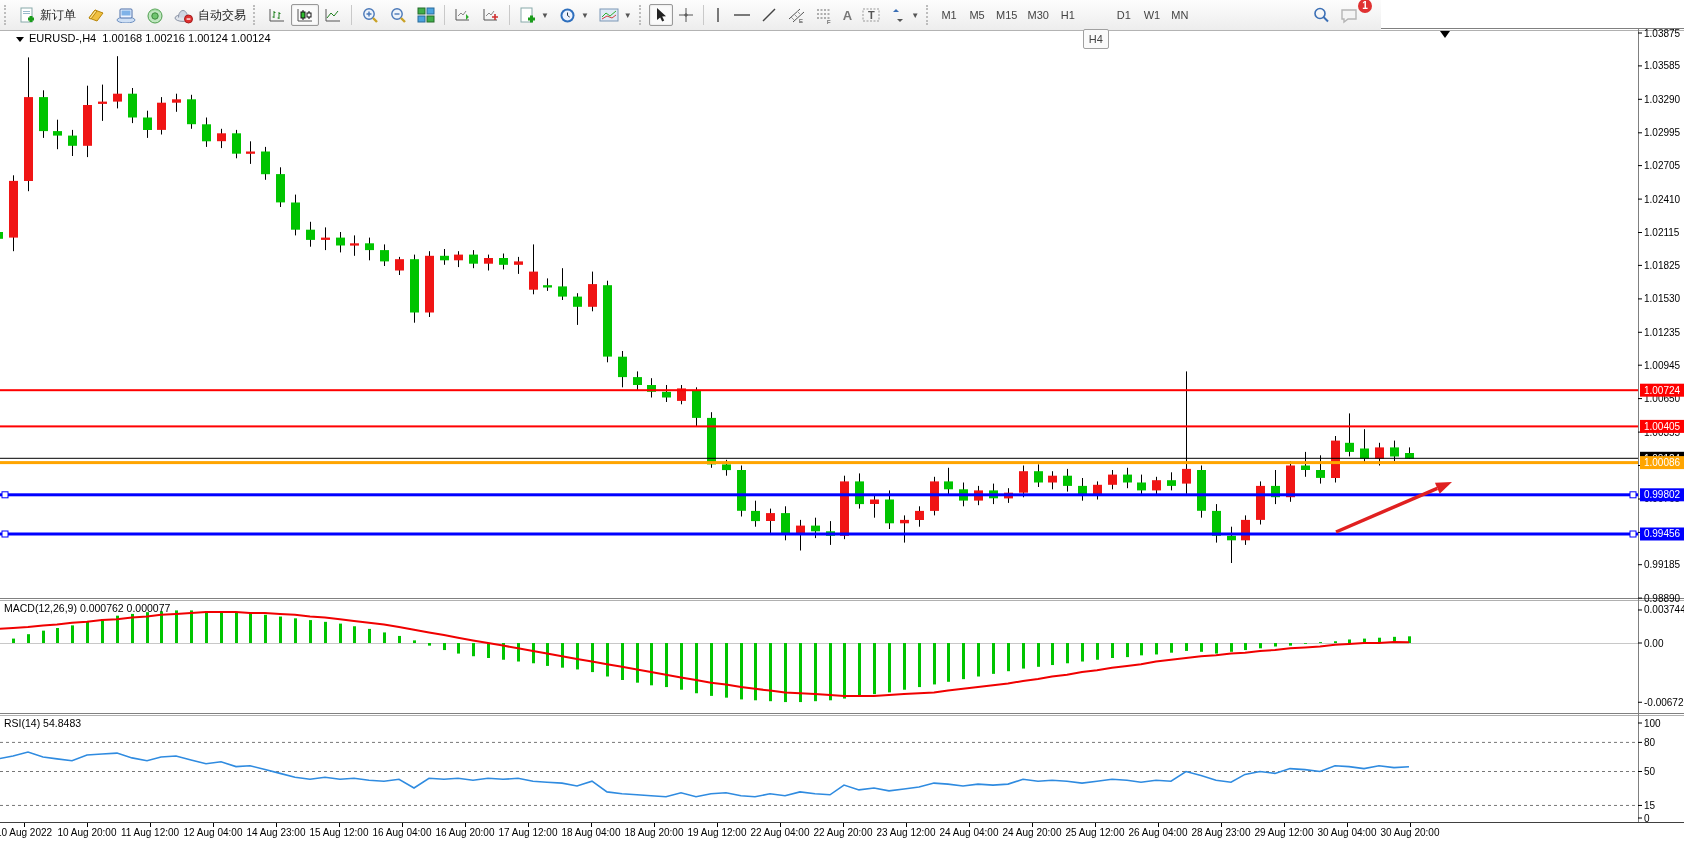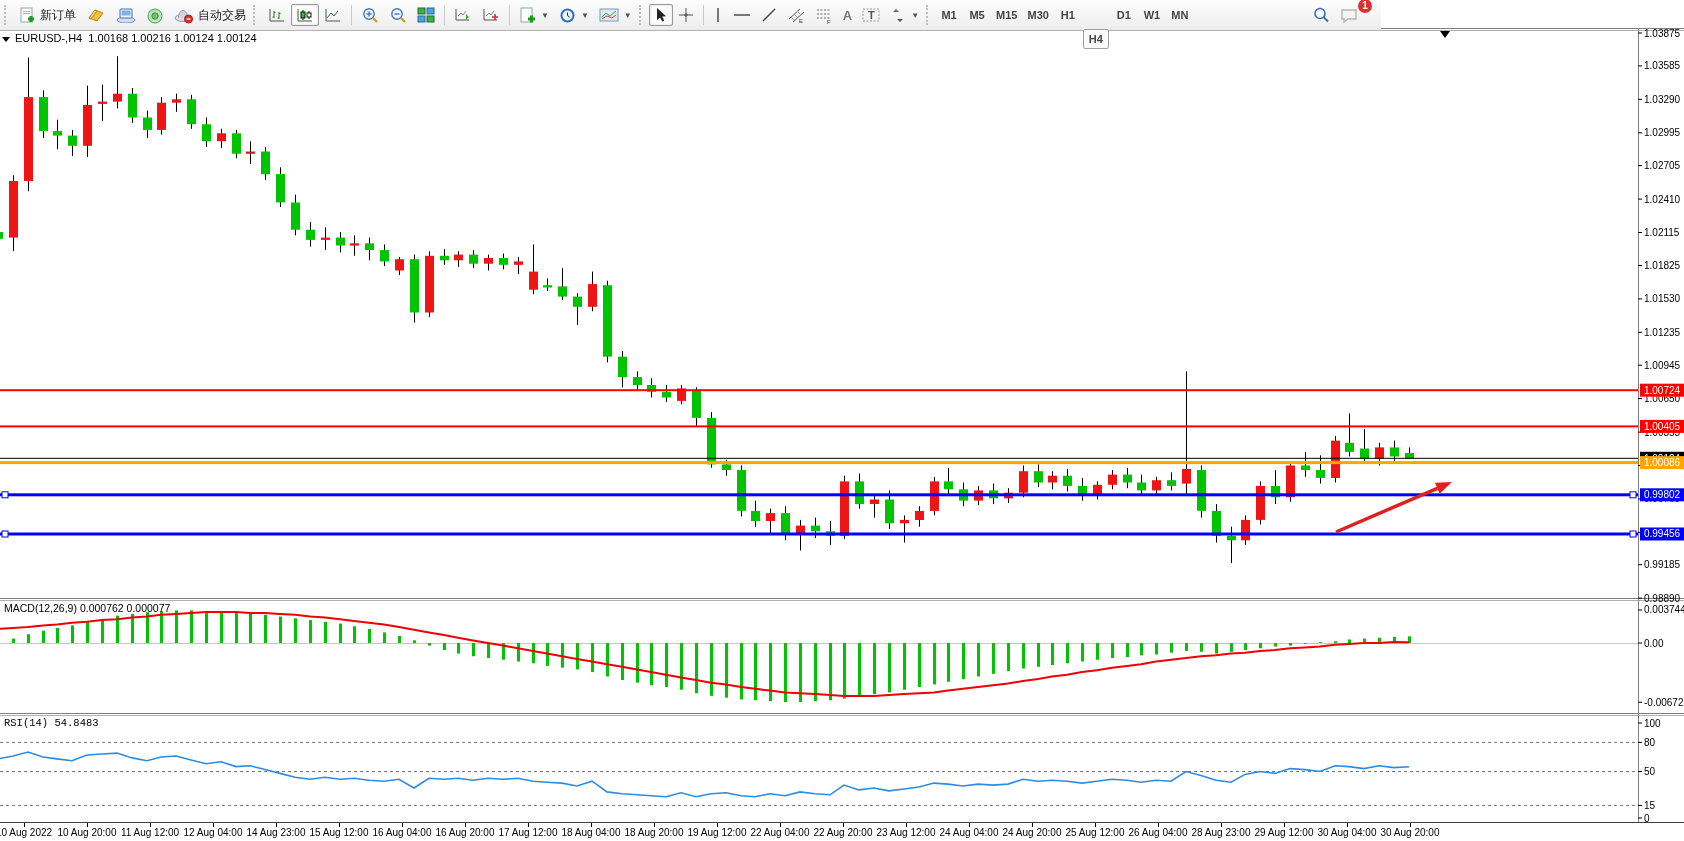--- a/index.html
+++ b/index.html
@@ -11,21 +11,21 @@
     background:linear-gradient(#fdfdfd,#ededed);border-bottom:1px solid #b3b3b3;
     display:flex;align-items:center;padding:15px 2px;box-sizing:border-box;}
   .grip{width:4px;height:20px;border-left:2px dotted #bdbdbd;margin:0 4px 0 2px;flex:none;}
   .sep{width:1px;height:20px;background:#c9c9c9;margin:0 4px;flex:none;}
   .tb{height:22px;display:flex;align-items:center;gap:4px;padding:0 4px;border:1px solid transparent;
     background:transparent;font-size:12px;color:#222;flex:none;cursor:default;border-radius:2px;}
   .tb.active{border-color:#999;background:#fbfbfb;box-shadow:inset 0 0 2px #d0d0d0;}
   .tb svg{display:block;}
   .dd{font-size:8px;color:#555;margin-left:1px;}
   .tf{height:20px;min-width:26px;text-align:center;font-size:11px;color:#444;border:1px solid transparent;
-    background:transparent;padding:0 3px;flex:none;border-radius:2px;font-weight:bold;}
+    background:transparent;padding:0 3px;flex:none;border-radius:2px;}
   .tf.active{border-color:#a0a0a0;background:#fafafa;margin-top:48px;}
   .spacer{flex:1;}
   .chat{position:relative;margin-right:14px;}
   .badge{position:absolute;top:-6px;right:-8px;width:14px;height:14px;border-radius:50%;
     background:#e03131;color:#fff;font-size:10px;font-weight:bold;text-align:center;line-height:14px;}
   
   .ovl{position:absolute;z-index:3;font-size:11px;color:#000;white-space:nowrap;}
   .tri{display:inline-block;width:0;height:0;border-left:4px solid transparent;border-right:4px solid transparent;
     border-top:5px solid #000;margin-right:5px;vertical-align:middle;}
 </style>
@@ -725,25 +725,25 @@
       <line x1="1221.5" y1="823" x2="1221.5" y2="827" stroke="#000"></line>
       <text x="1221" y="836" font-size="10" font-family="&quot;Liberation Sans&quot;,sans-serif" fill="#000" text-anchor="middle">28 Aug 23:00</text>
       <line x1="1284.5" y1="823" x2="1284.5" y2="827" stroke="#000"></line>
       <text x="1284" y="836" font-size="10" font-family="&quot;Liberation Sans&quot;,sans-serif" fill="#000" text-anchor="middle">29 Aug 12:00</text>
       <line x1="1347.5" y1="823" x2="1347.5" y2="827" stroke="#000"></line>
       <text x="1347" y="836" font-size="10" font-family="&quot;Liberation Sans&quot;,sans-serif" fill="#000" text-anchor="middle">30 Aug 04:00</text>
       <line x1="1410.5" y1="823" x2="1410.5" y2="827" stroke="#000"></line>
       <text x="1410" y="836" font-size="10" font-family="&quot;Liberation Sans&quot;,sans-serif" fill="#000" text-anchor="middle">30 Aug 20:00</text>
     </svg>
 
-<div class="ovl" style="left:2px;top:32px;">
+<div class="ovl" style="left:16px;top:32px;">
   <span class="tri"></span><span>EURUSD-,H4</span>&nbsp;
   <span>1.00168</span> <span>1.00216</span>
   <span>1.00124</span> <span>1.00124</span>
 </div>
 <div class="ovl" style="left:4px;top:602px;font-size:10.5px;text-align:right;">
   <span>MACD(12,26,9)</span> <span>0.000762</span> <span>0.000077</span>
 </div>
-<div class="ovl" style="left:4px;top:717px;font-size:10.5px;font-family:Liberation Mono, monospace;">
+<div class="ovl" style="left:4px;top:717px;font-size:10.5px;">
   <span>RSI(14)</span> <span>54.8483</span>
 </div>
 
 </div>
 
 </body></html>

